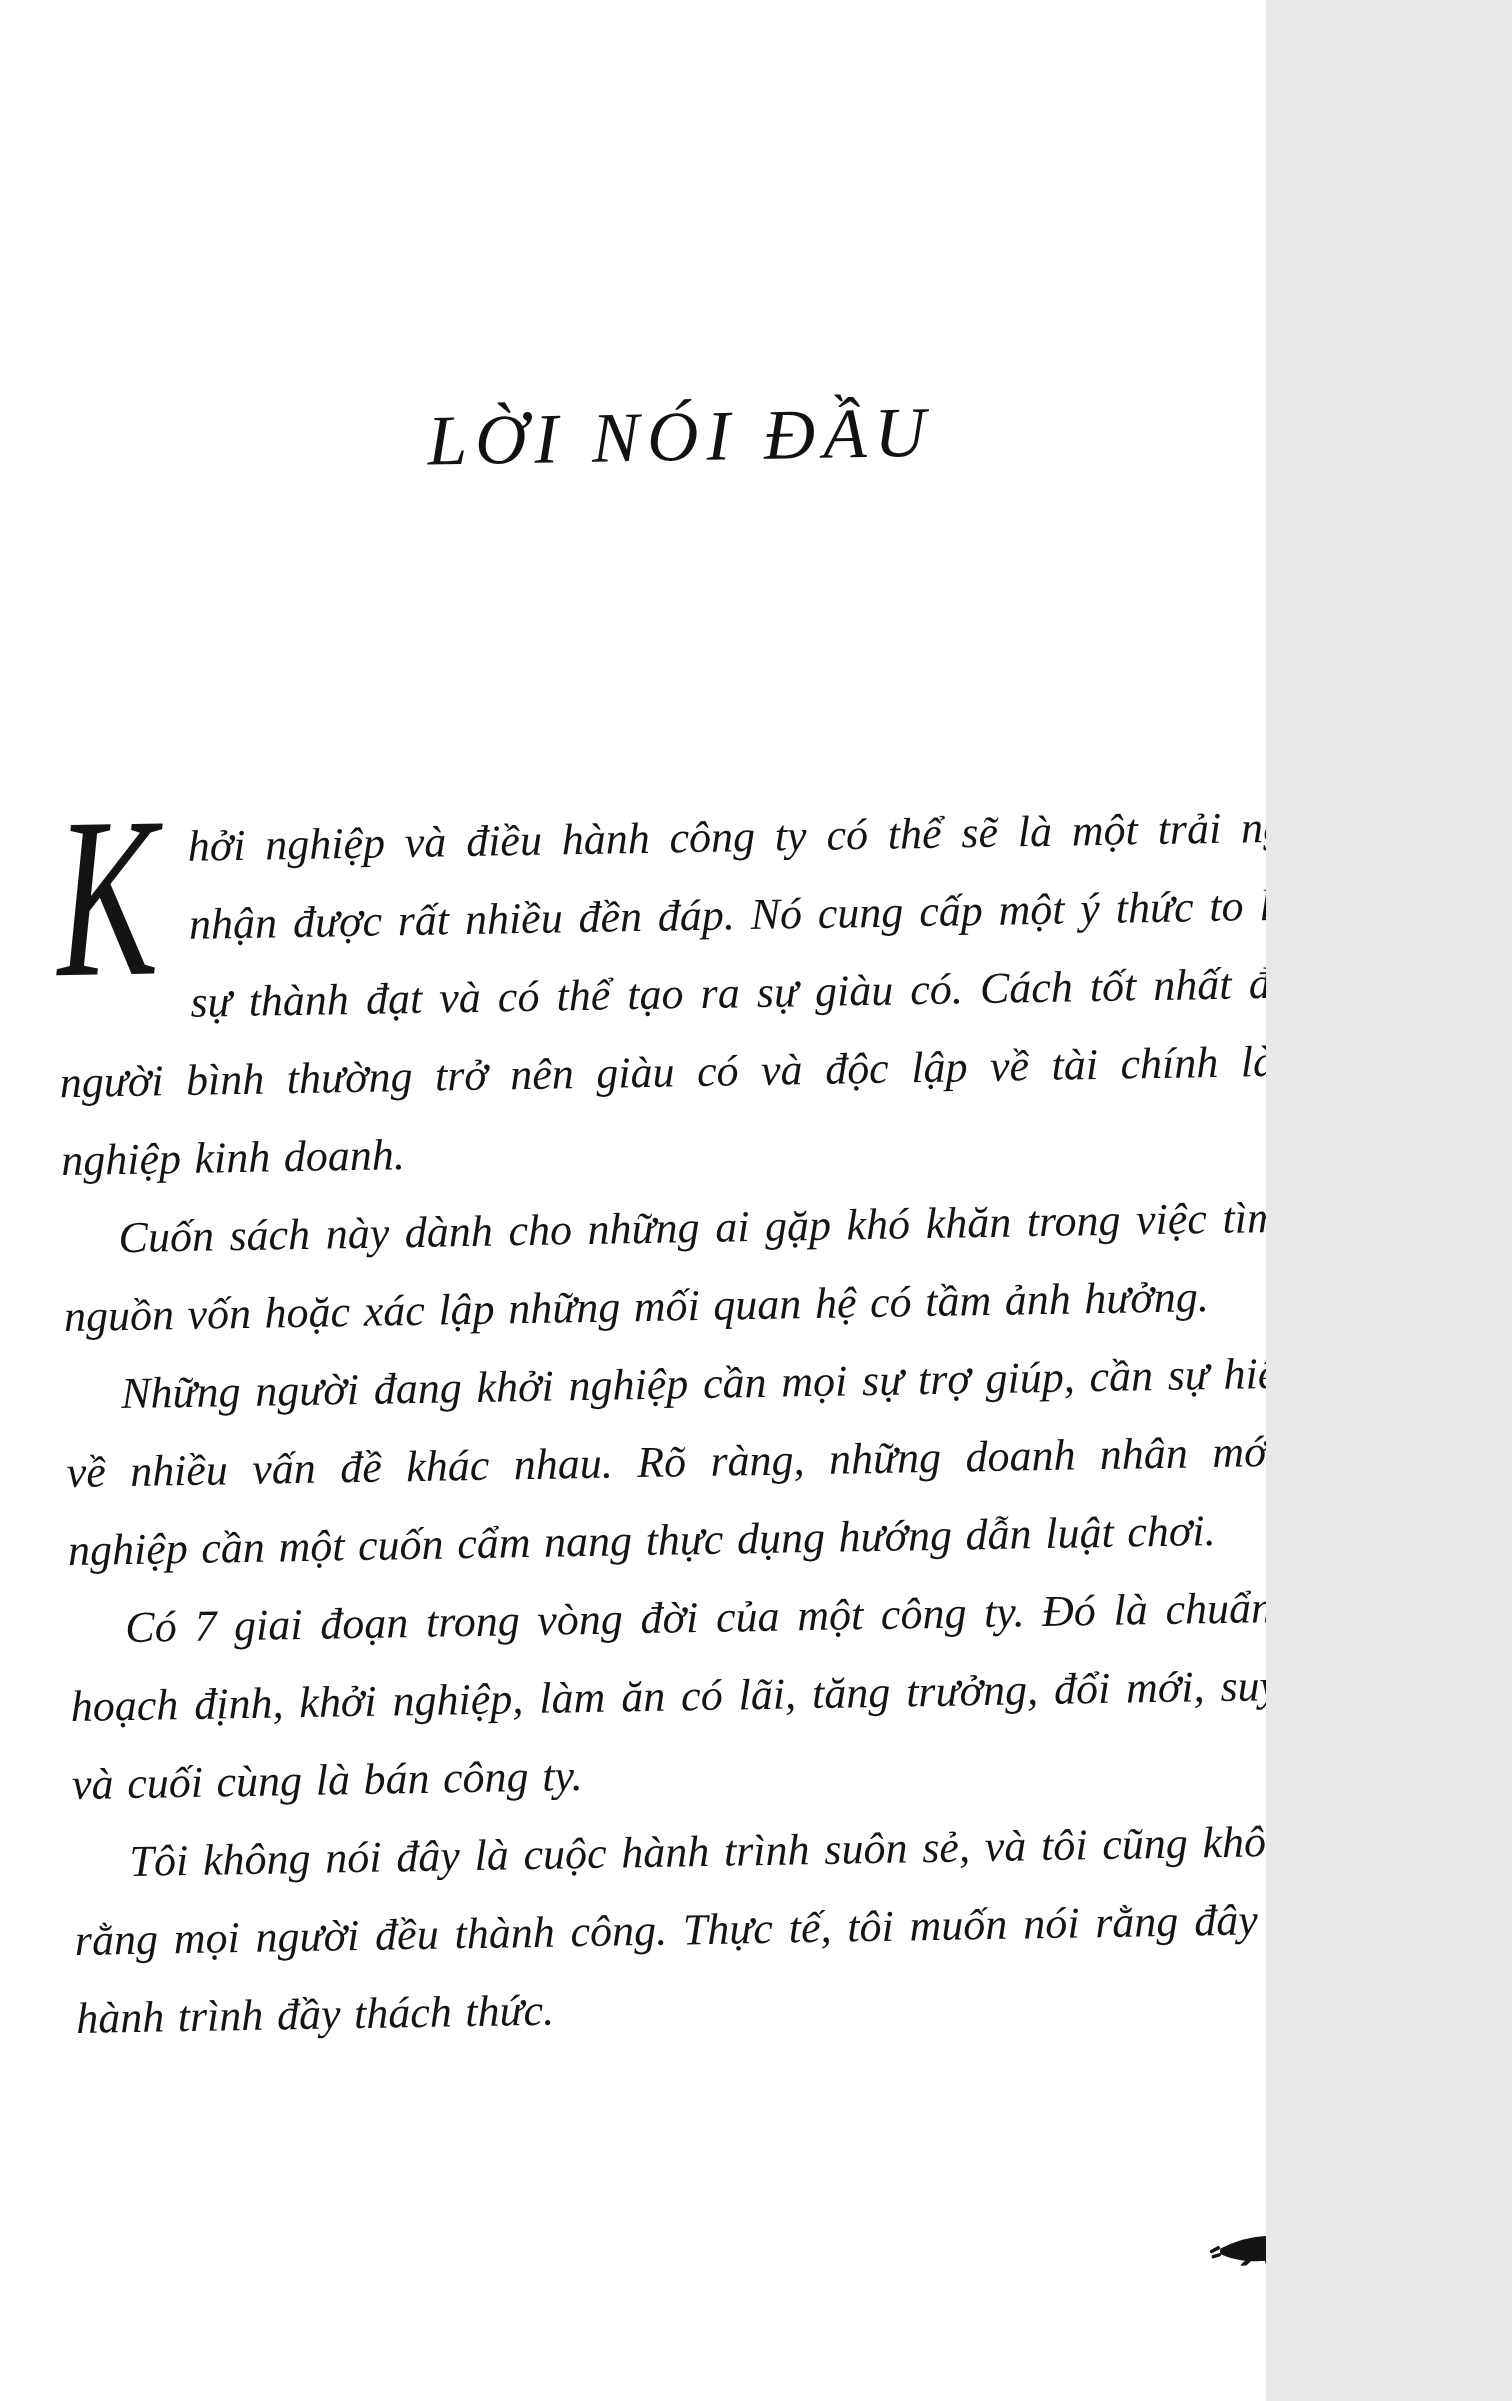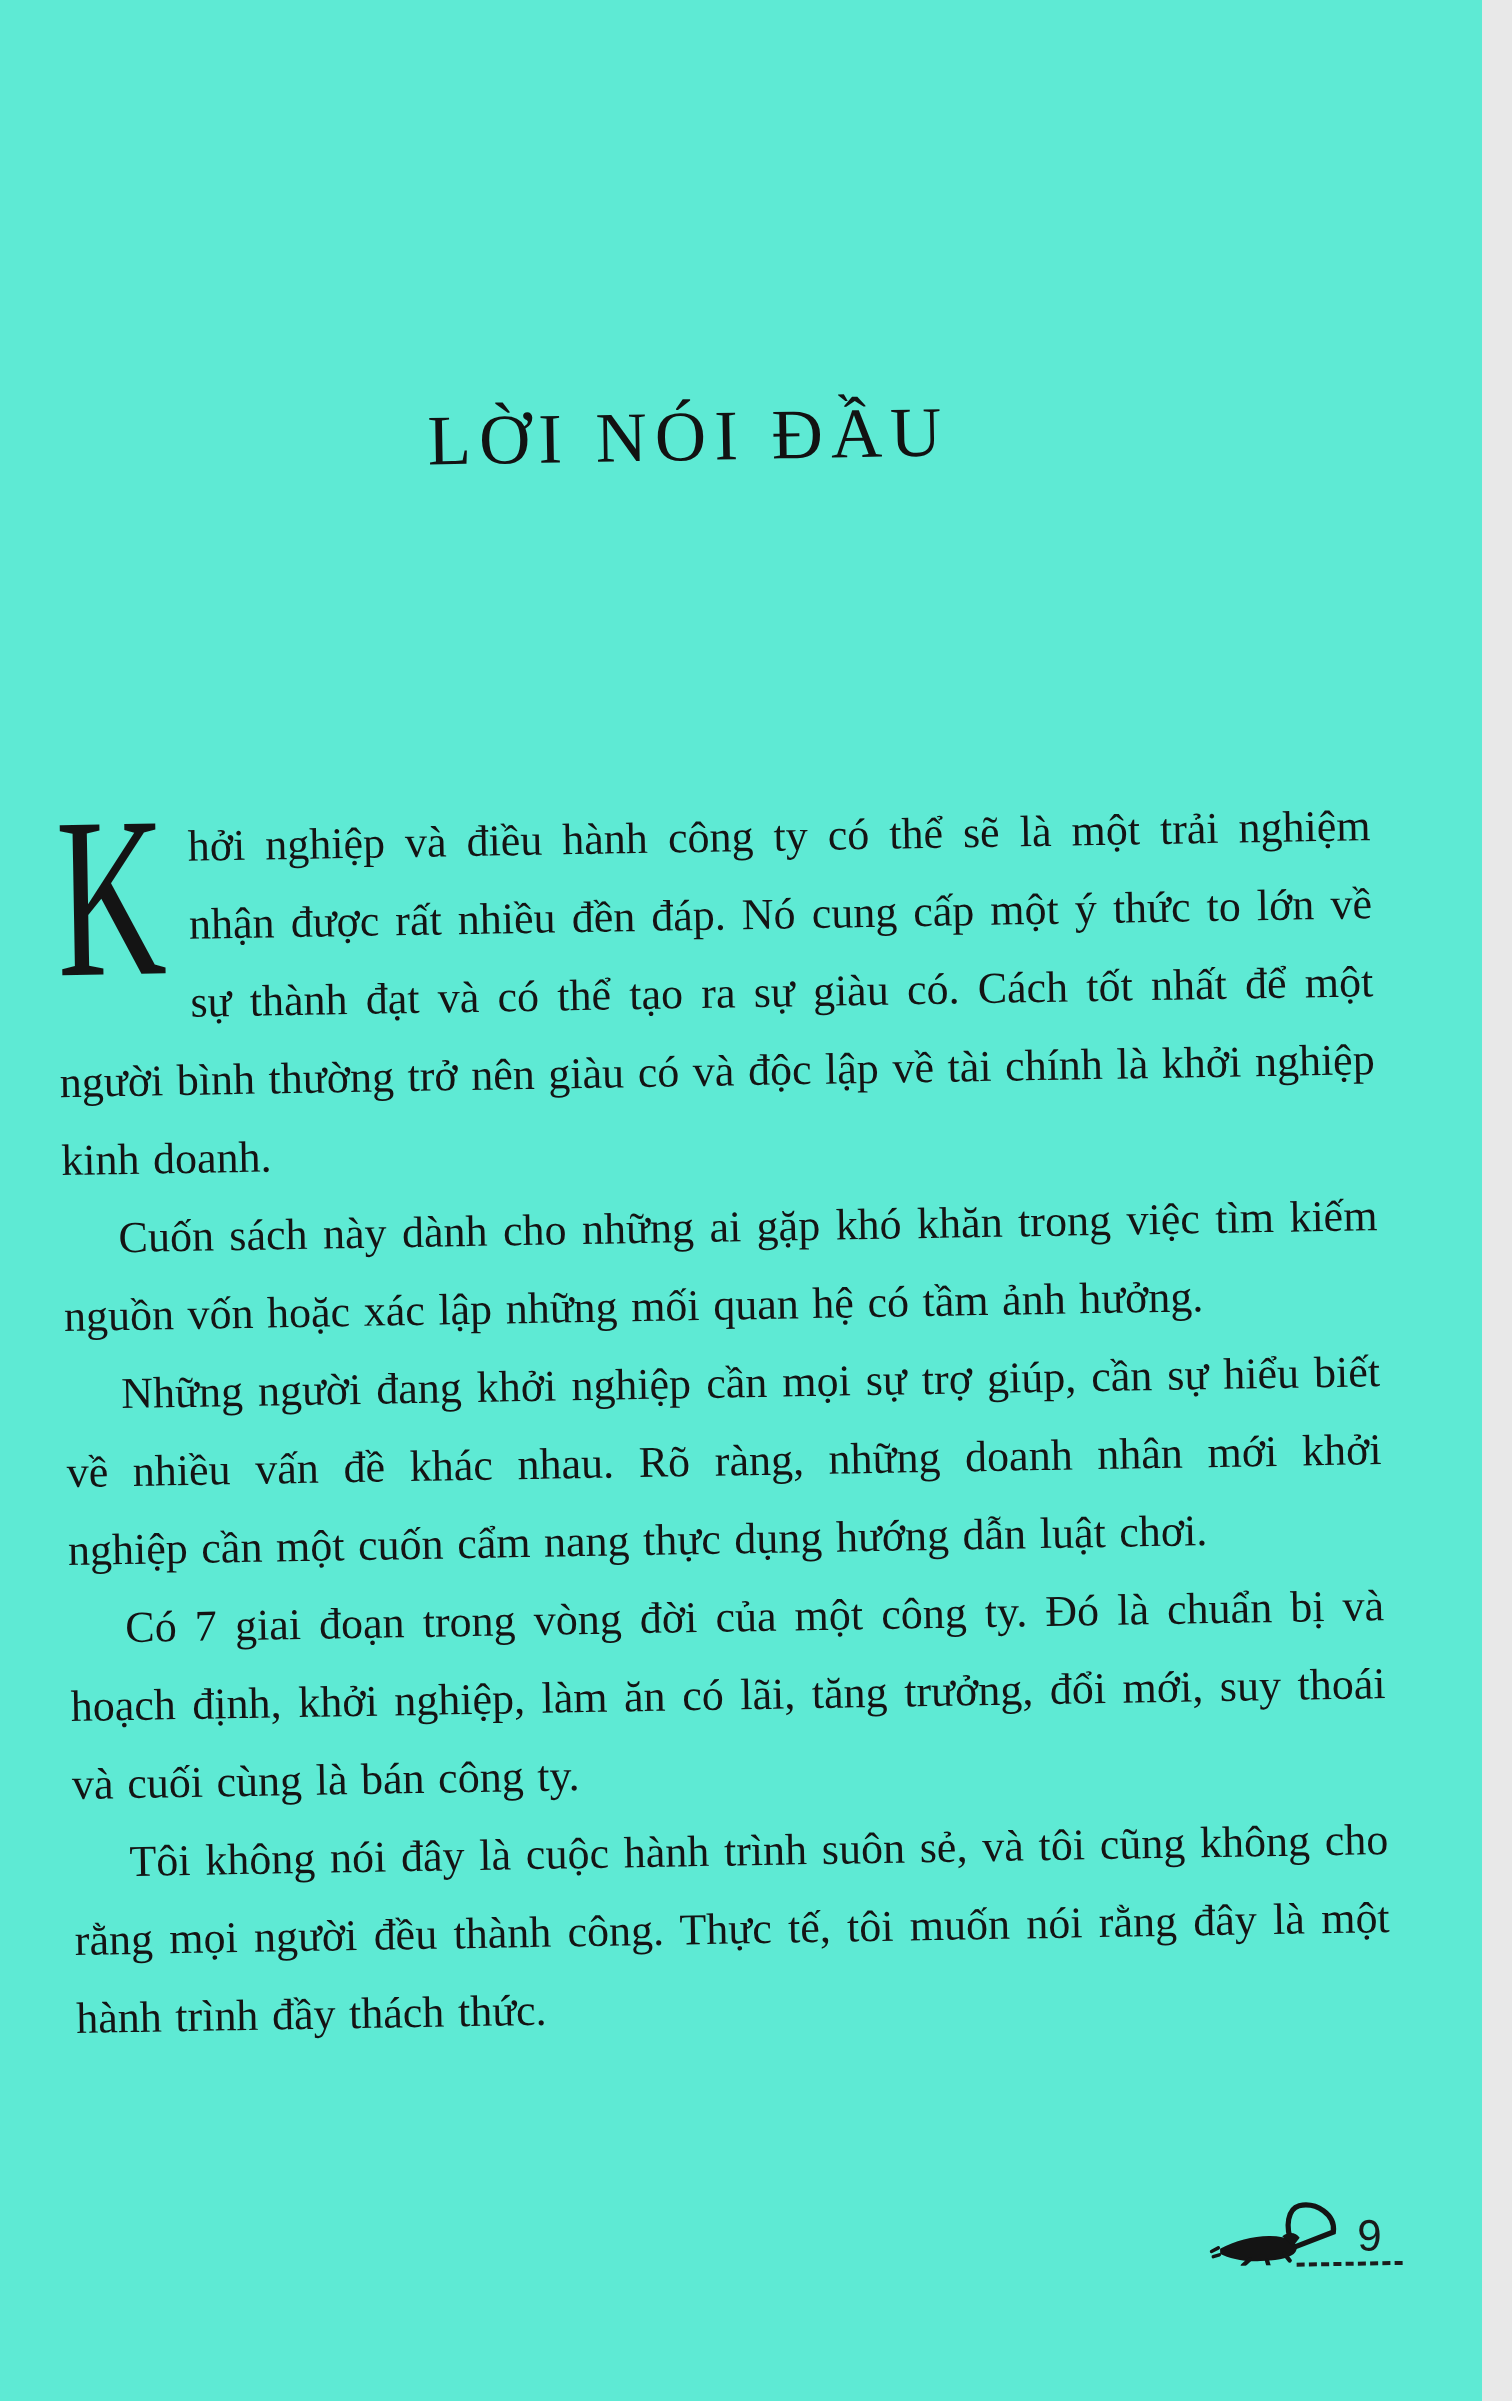--- a/index.html
+++ b/index.html
@@ -1,18 +1,18 @@
 <!DOCTYPE html>
 <html style="font-size:14px"><head>
 <meta charset="utf-8">
 <style>
   html,body{margin:0;padding:0;background:#e8e8e8;}
   .page{
-    position:relative;width:1482px;height:2401px;background:#5eead4;
-    overflow:hidden;font-family:"Liberation Serif",serif;color:#141414;
+    position:relative;width:1266px;height:2401px;background:#ffffff;
+    overflow:hidden;font-family:"Liberation Serif",serif;color:#141414;font-style:italic;
   }
   .skew{position:absolute;left:0;top:0;width:100%;height:100%;
     transform:rotate(-1deg);transform-origin:756px 1201px;}
   .title{
     position:absolute;left:441px;top:395px;margin:0;
     font-size:71px;font-weight:400;letter-spacing:8px;white-space:nowrap;
     color:#121212;
   }
   .body-text{
     position:absolute;left:62px;top:798px;width:1315px;

